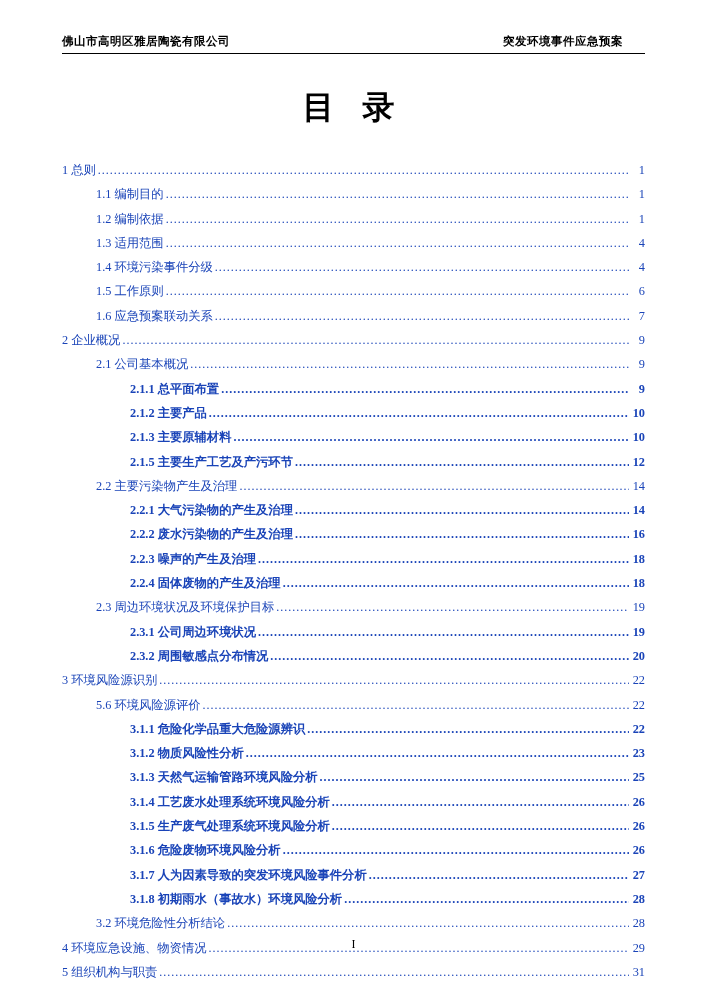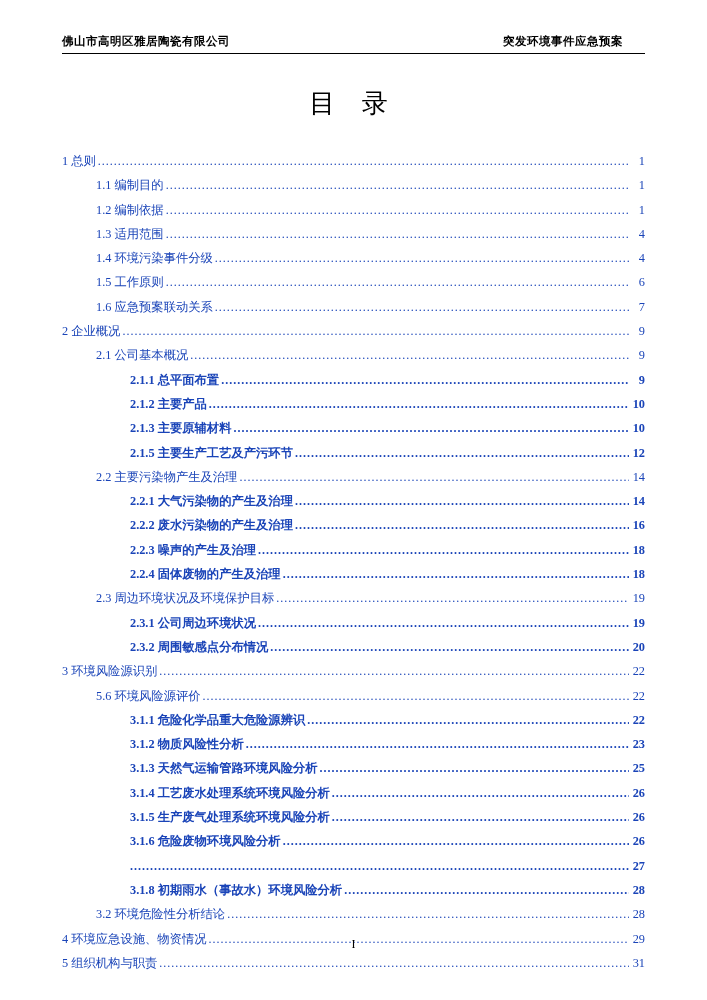--- a/index.html
+++ b/index.html
@@ -33,22 +33,22 @@
     padding-bottom: 4px;
     border-bottom: 1px solid #000;
     margin-bottom: 0;
   }
   .header .left { text-align: left; }
   .header .right { text-align: right; padding-right: 22px; }
 
   
   .doc-title {
     text-align: center;
-    font-size: 26px;
-    font-weight: normal;
+    font-size: 32px;
+    font-weight: bold;
     letter-spacing: 10px;
     margin-top: 32px;
     margin-bottom: 22px;
     font-family: "Liberation Serif", "DejaVu Serif", serif;
   }
 
   
   .toc {
     color: #1a44b8;
     font-size: 12.3px;
@@ -252,20 +252,21 @@
         <span class="toc-label">3.1.5 生产废气处理系统环境风险分析</span>
         <span class="toc-dots"></span>
         <span class="toc-page">26</span>
       </div>
       <div class="toc-row lvl-3">
         <span class="toc-label">3.1.6 危险废物环境风险分析</span>
         <span class="toc-dots"></span>
         <span class="toc-page">26</span>
       </div>
       <div class="toc-row lvl-3">
+        <span class="toc-label">3.1.7 人为因素导致的突发环境风险事件分析</span>
         <span class="toc-dots"></span>
         <span class="toc-page">27</span>
       </div>
       <div class="toc-row lvl-3">
         <span class="toc-label">3.1.8 初期雨水（事故水）环境风险分析</span>
         <span class="toc-dots"></span>
         <span class="toc-page">28</span>
       </div>
       <div class="toc-row lvl-2">
         <span class="toc-label">3.2 环境危险性分析结论</span>

